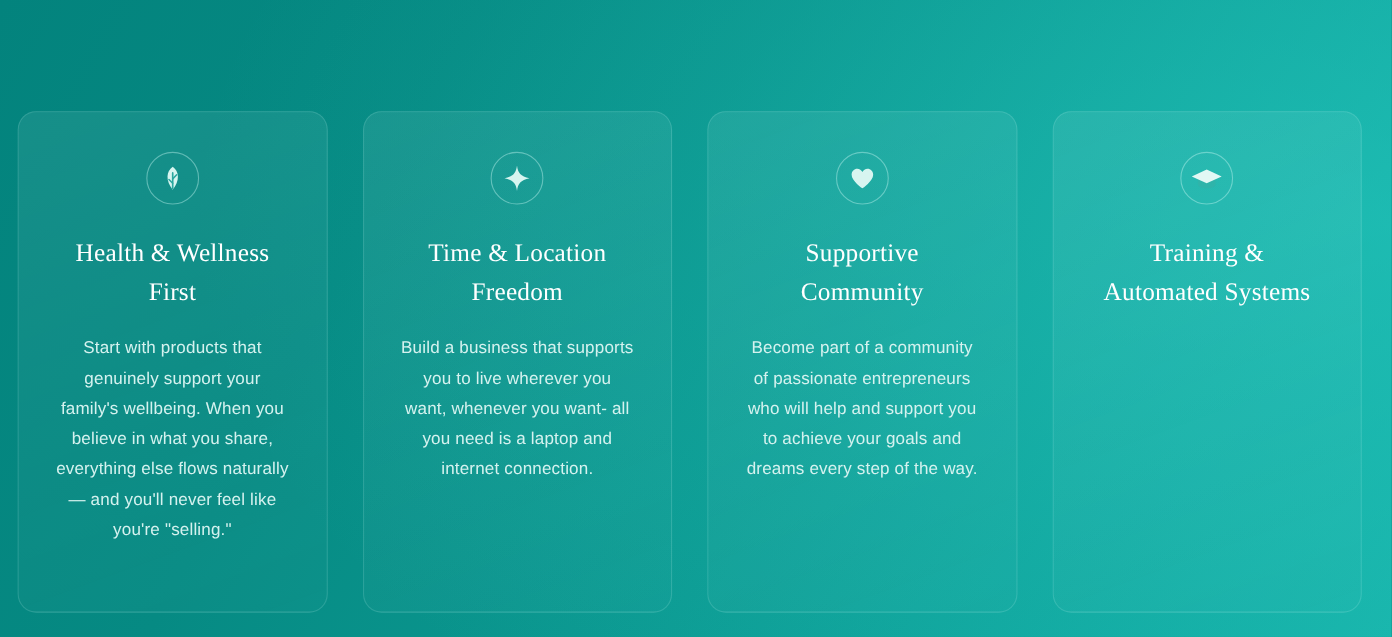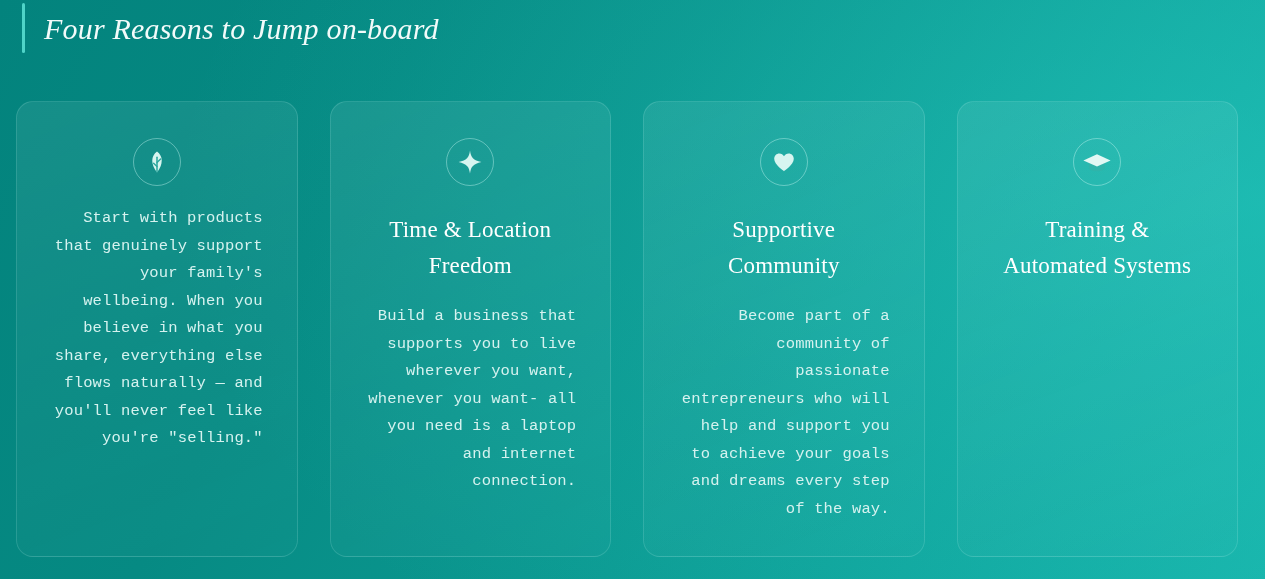--- a/index.html
+++ b/index.html
@@ -97,51 +97,48 @@
     line-height: 36px;
     font-weight: 400;
     color: #ffffff;
     text-align: center;
     letter-spacing: 0.2px;
     max-width: 210px;
   }
 
   .card-body {
     margin-top: 19px;
-    font-family: Liberation Mono, monospace;
+    font-family: Liberation Sans, sans-serif;
     font-size: 15.5px;
     line-height: 27.5px;
     font-weight: 400;
     color: #d5f2ef;
-    text-align: right;
+    text-align: center;
     letter-spacing: 0.15px;
     max-width: 212px;
   }
 </style>
 </head>
 <body>
 
 <div class="section">
 
-  <div class="header">
-    <div class="accent-bar"></div>
-    <div class="page-title">Four Reasons to Jump on-board</div>
-  </div>
 
   <div class="cards">
 
     <div class="card">
       <div class="icon-circle">
         <svg width="26" height="26" viewBox="0 0 26 26" aria-hidden="true">
           <path d="M13 2.6 C19 6.8 19.6 15.4 13 23.4 C6.4 15.4 7 6.8 13 2.6 Z" fill="#d7f5f0"></path>
           <path d="M13 22.4 L13 8.2" stroke="#2aa79e" stroke-width="1.5" fill="none" stroke-linecap="round"></path>
           <path d="M13 13.6 L16.6 9.9" stroke="#2aa79e" stroke-width="1.4" fill="none" stroke-linecap="round"></path>
           <path d="M13 17.6 L9.6 14.2" stroke="#2aa79e" stroke-width="1.4" fill="none" stroke-linecap="round"></path>
         </svg>
       </div>
+      <div class="card-title">Health &amp; Wellness First</div>
       <div class="card-body">Start with products that genuinely support your family's wellbeing. When you believe in what you share, everything else flows naturally — and you'll never feel like you're "selling."</div>
     </div>
 
     <div class="card">
       <div class="icon-circle">
         <svg width="26" height="26" viewBox="0 0 26 26" aria-hidden="true">
           <path d="M13 1.4 C13.9 8.4 16.2 11.1 24.4 13 C16.2 14.9 13.9 17.6 13 24.6 C12.1 17.6 9.8 14.9 1.6 13 C9.8 11.1 12.1 8.4 13 1.4 Z" fill="#d7f5f0"></path>
         </svg>
       </div>
       <div class="card-title">Time &amp; Location Freedom</div>

